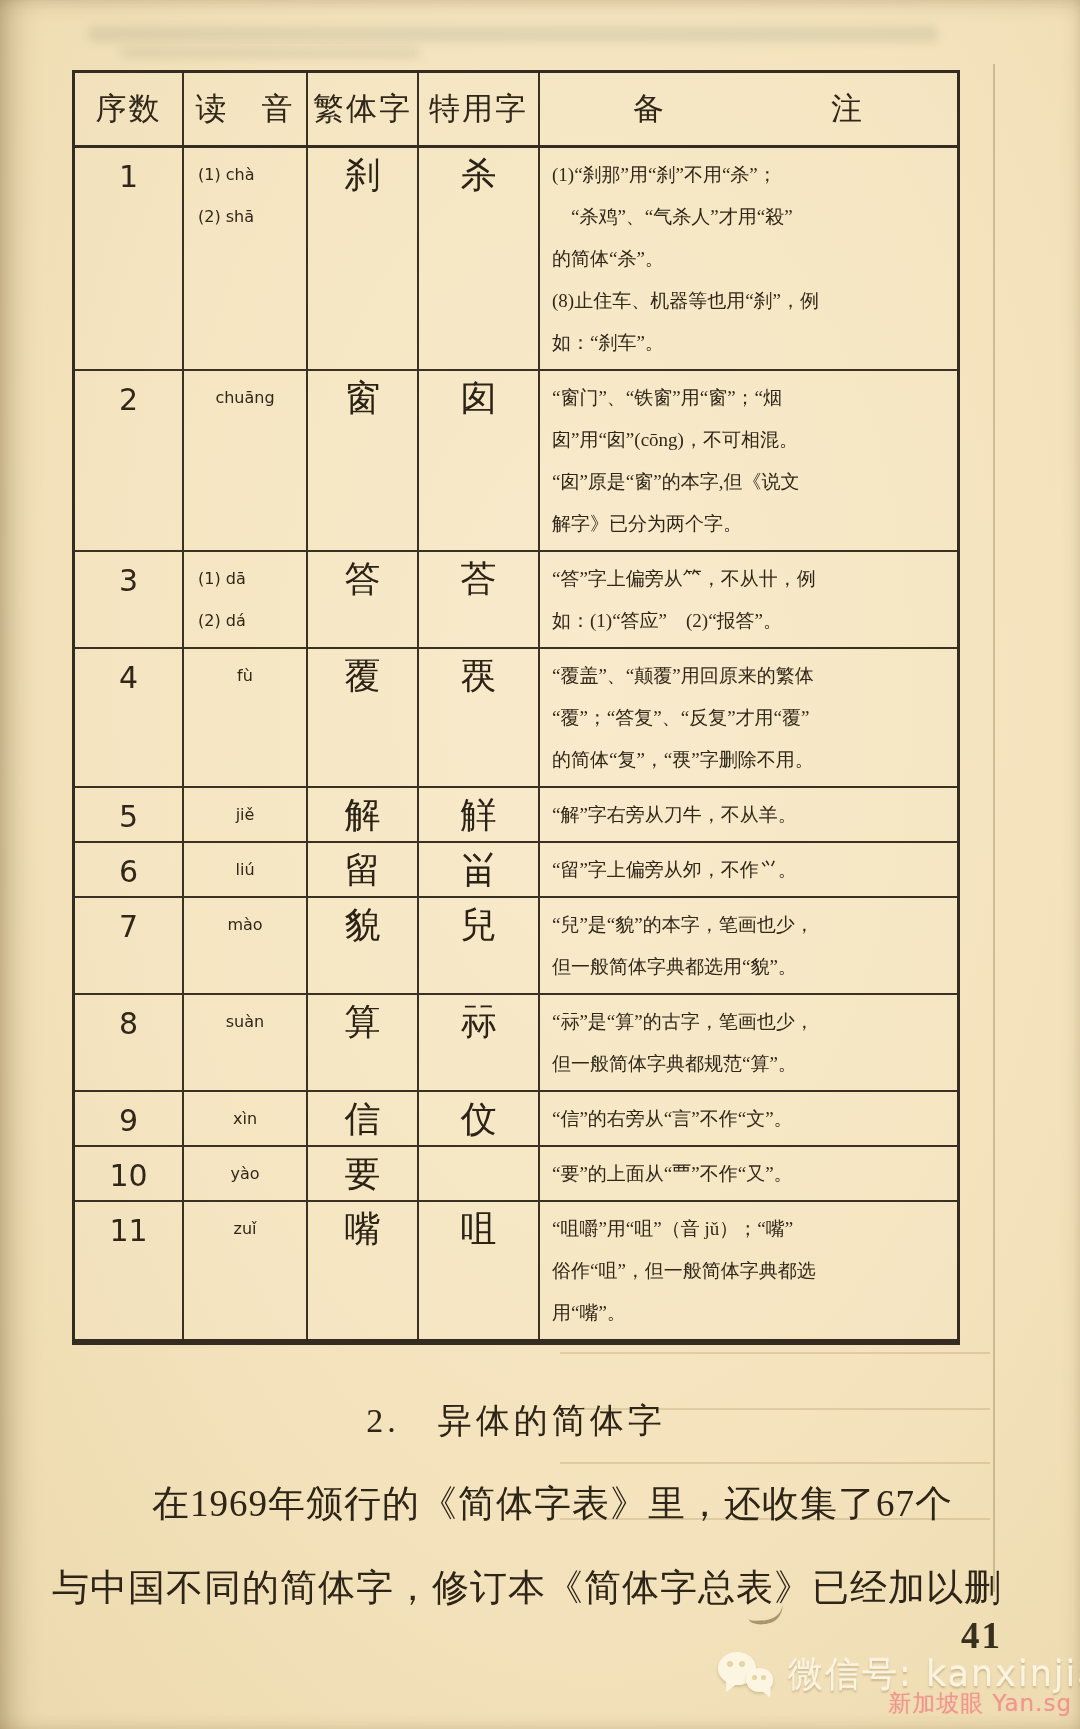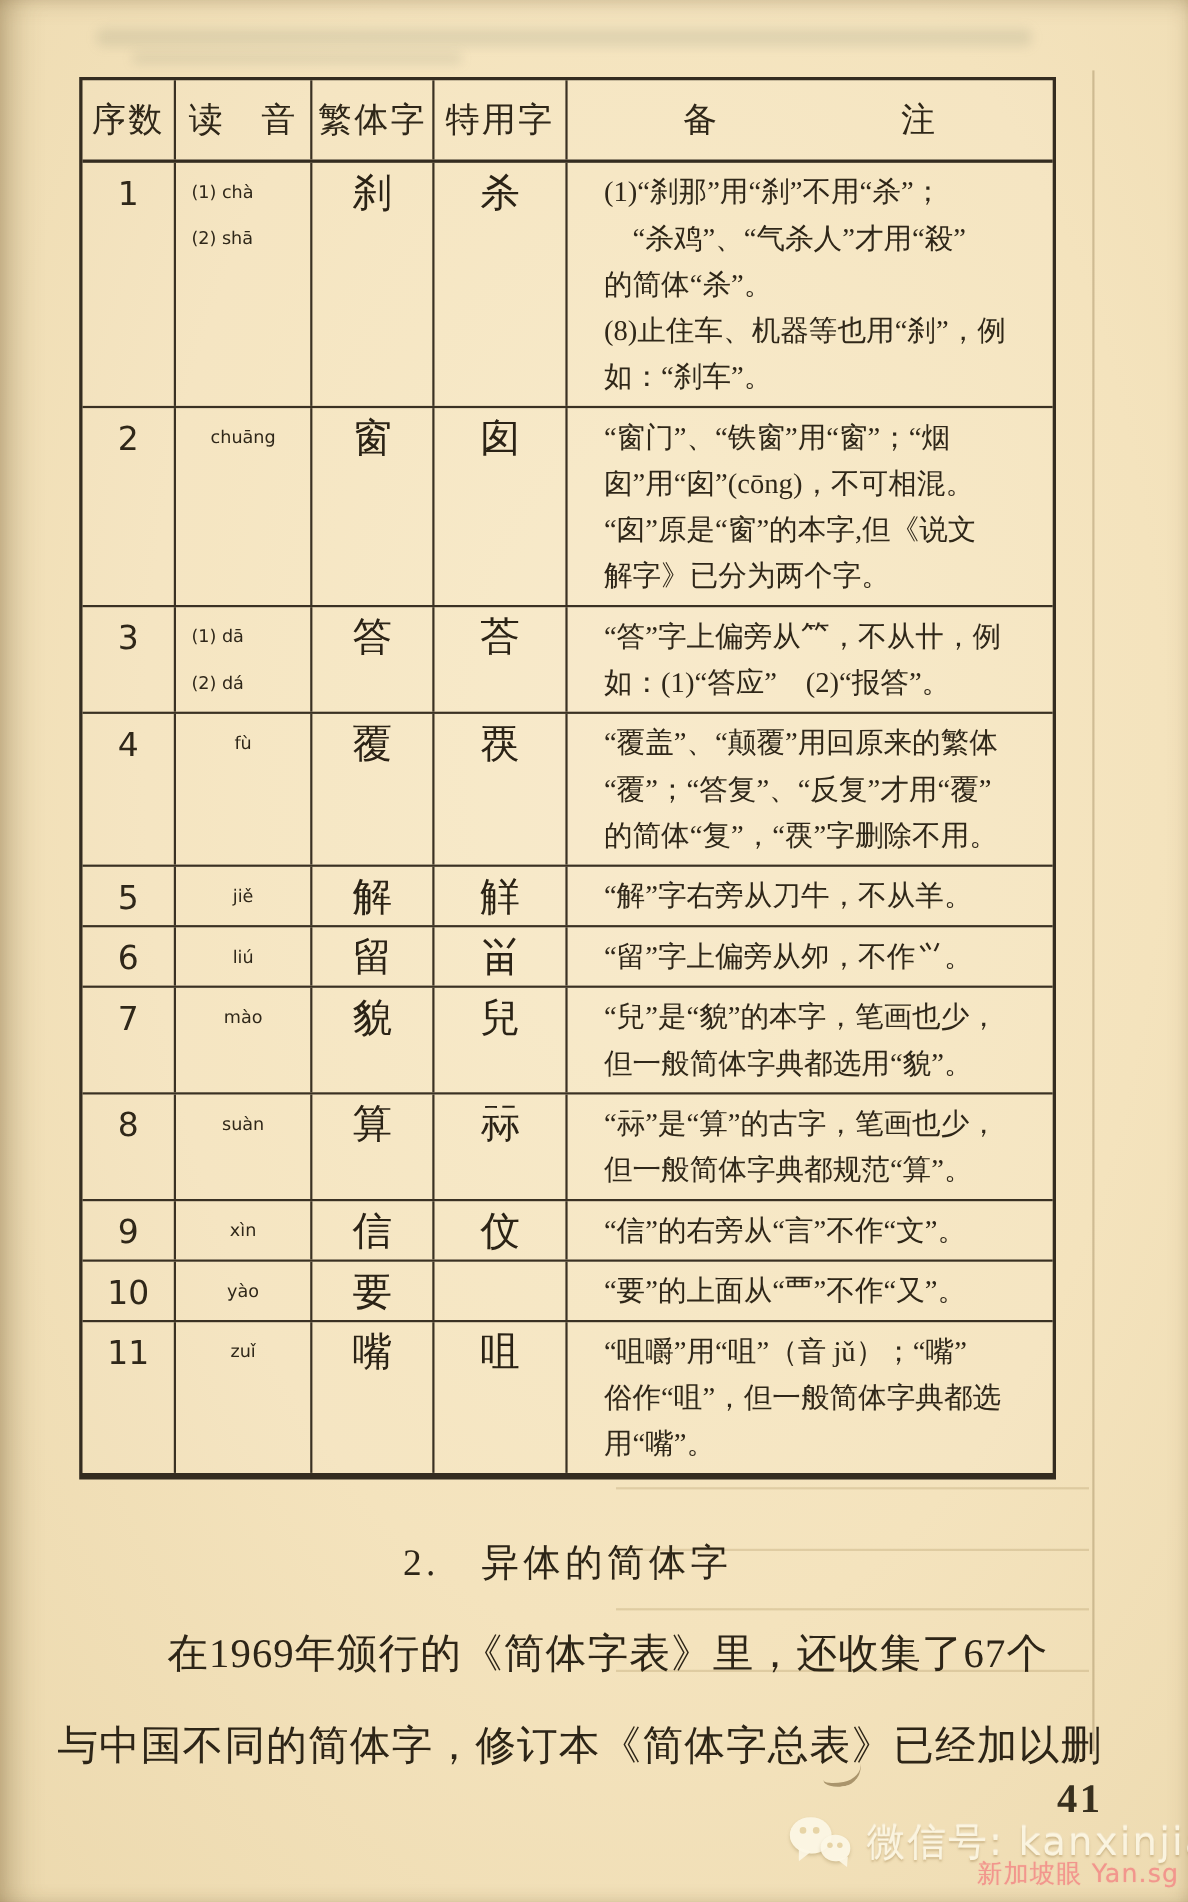--- a/index.html
+++ b/index.html
@@ -23,21 +23,21 @@
   #char-table{
     position:absolute;left:72px;top:70px;width:888px;
     border:3px solid #342c20;border-bottom-width:6px;
     box-sizing:border-box;
     background:rgba(255,248,228,.12);
   }
   .trow{display:flex;}
   .trow + .trow{border-top:2px solid #3a3123;}
   #thead{border-bottom:3px solid #342c20;}
   .cell{box-sizing:border-box;}
-  .c1{width:85px;}
+  .c1{width:109px;}
   .c2{width:124px;}
   .c3{width:111px;text-align:right;}
   .c4{width:121px;}
   .c5{flex:1;}
   .cell.bordered{border-right:2px solid #3a3123;}
   .hcell{
     display:flex;align-items:center;justify-content:center;
     height:72px;font-size:31px;letter-spacing:2px;color:#2f2719;
   }
   .num-cell{
@@ -47,22 +47,22 @@
   .pinyin-cell{
     font-family:"DejaVu Sans","Liberation Sans",sans-serif;
     font-size:16px;line-height:42px;padding:6px 4px 5px 4px;
     text-align:center;color:#2f2719;white-space:nowrap;
   }
   .pinyin-cell.multi{text-align:left;padding-left:14px;}
   .char-cell{
     font-size:36px;line-height:42px;padding-top:6px;text-align:center;color:#2b2316;
   }
   .remark-cell{
-    font-size:26px;line-height:42px;padding:6px 6px 5px 12px;
-    color:#2f2719;overflow:hidden;margin-left:21px;
+    font-size:19px;line-height:42px;padding:6px 6px 5px 12px;
+    color:#2f2719;overflow:hidden;
   }
   .rline{white-space:nowrap;}
   .pline{white-space:nowrap;}
   
   #section-heading{
     position:absolute;left:72px;top:1398px;width:888px;
     text-align:center;font-size:34px;letter-spacing:4px;color:#2d2517;
   }
   #paragraph{
     position:absolute;left:52px;top:1462px;width:975px;

